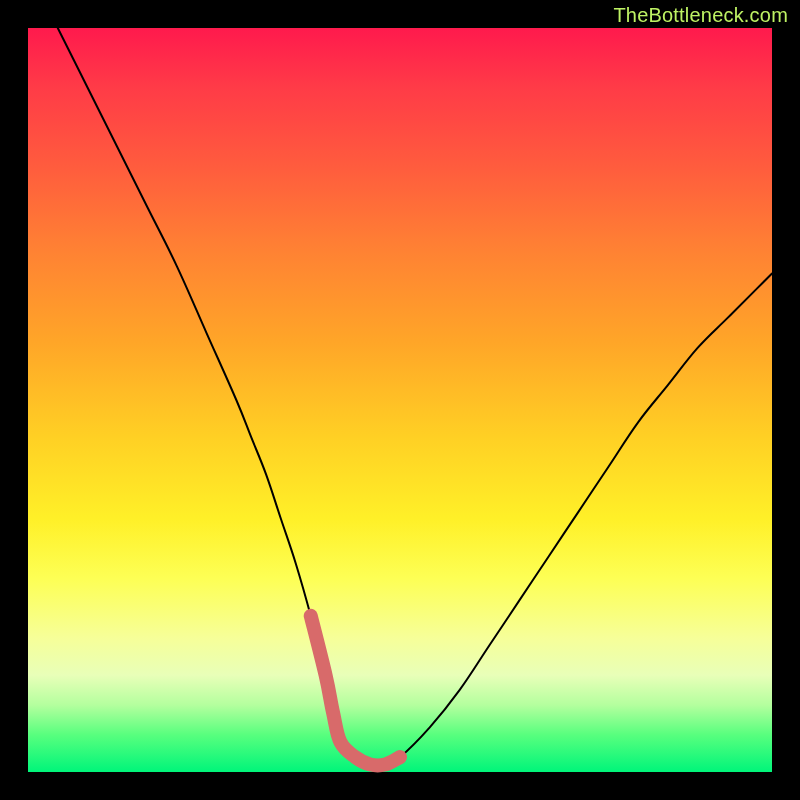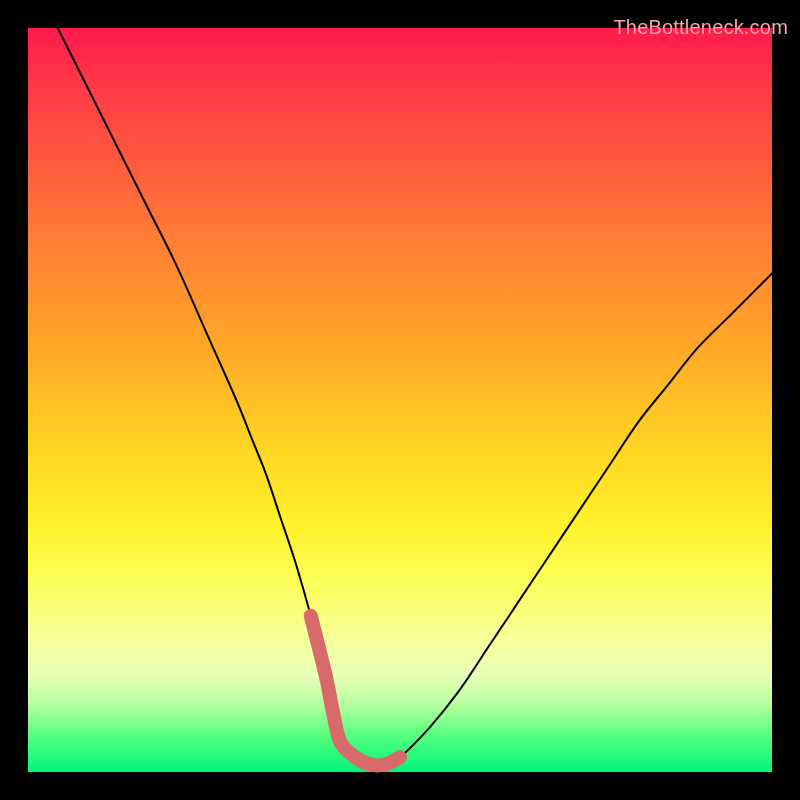--- a/index.html
+++ b/index.html
@@ -28,23 +28,23 @@
       #fdff55 74%,
       #f6ff99 82%,
       #e8ffb8 87%,
       #b4ff9e 91%,
       #58ff7e 95%,
       #00f57a 100%
     );
   }
   .watermark {
     position: absolute;
-    top: 16px;
+    top: 4px;
     right: 12px;
-    color: #fca5a5;
+    color: #bef264;
     font-size: 20px;
     font-weight: 400;
     letter-spacing: 0.2px;
   }
   svg.plot {
     position: absolute;
     left: 0;
     top: 0;
     width: 744px;
     height: 744px;

